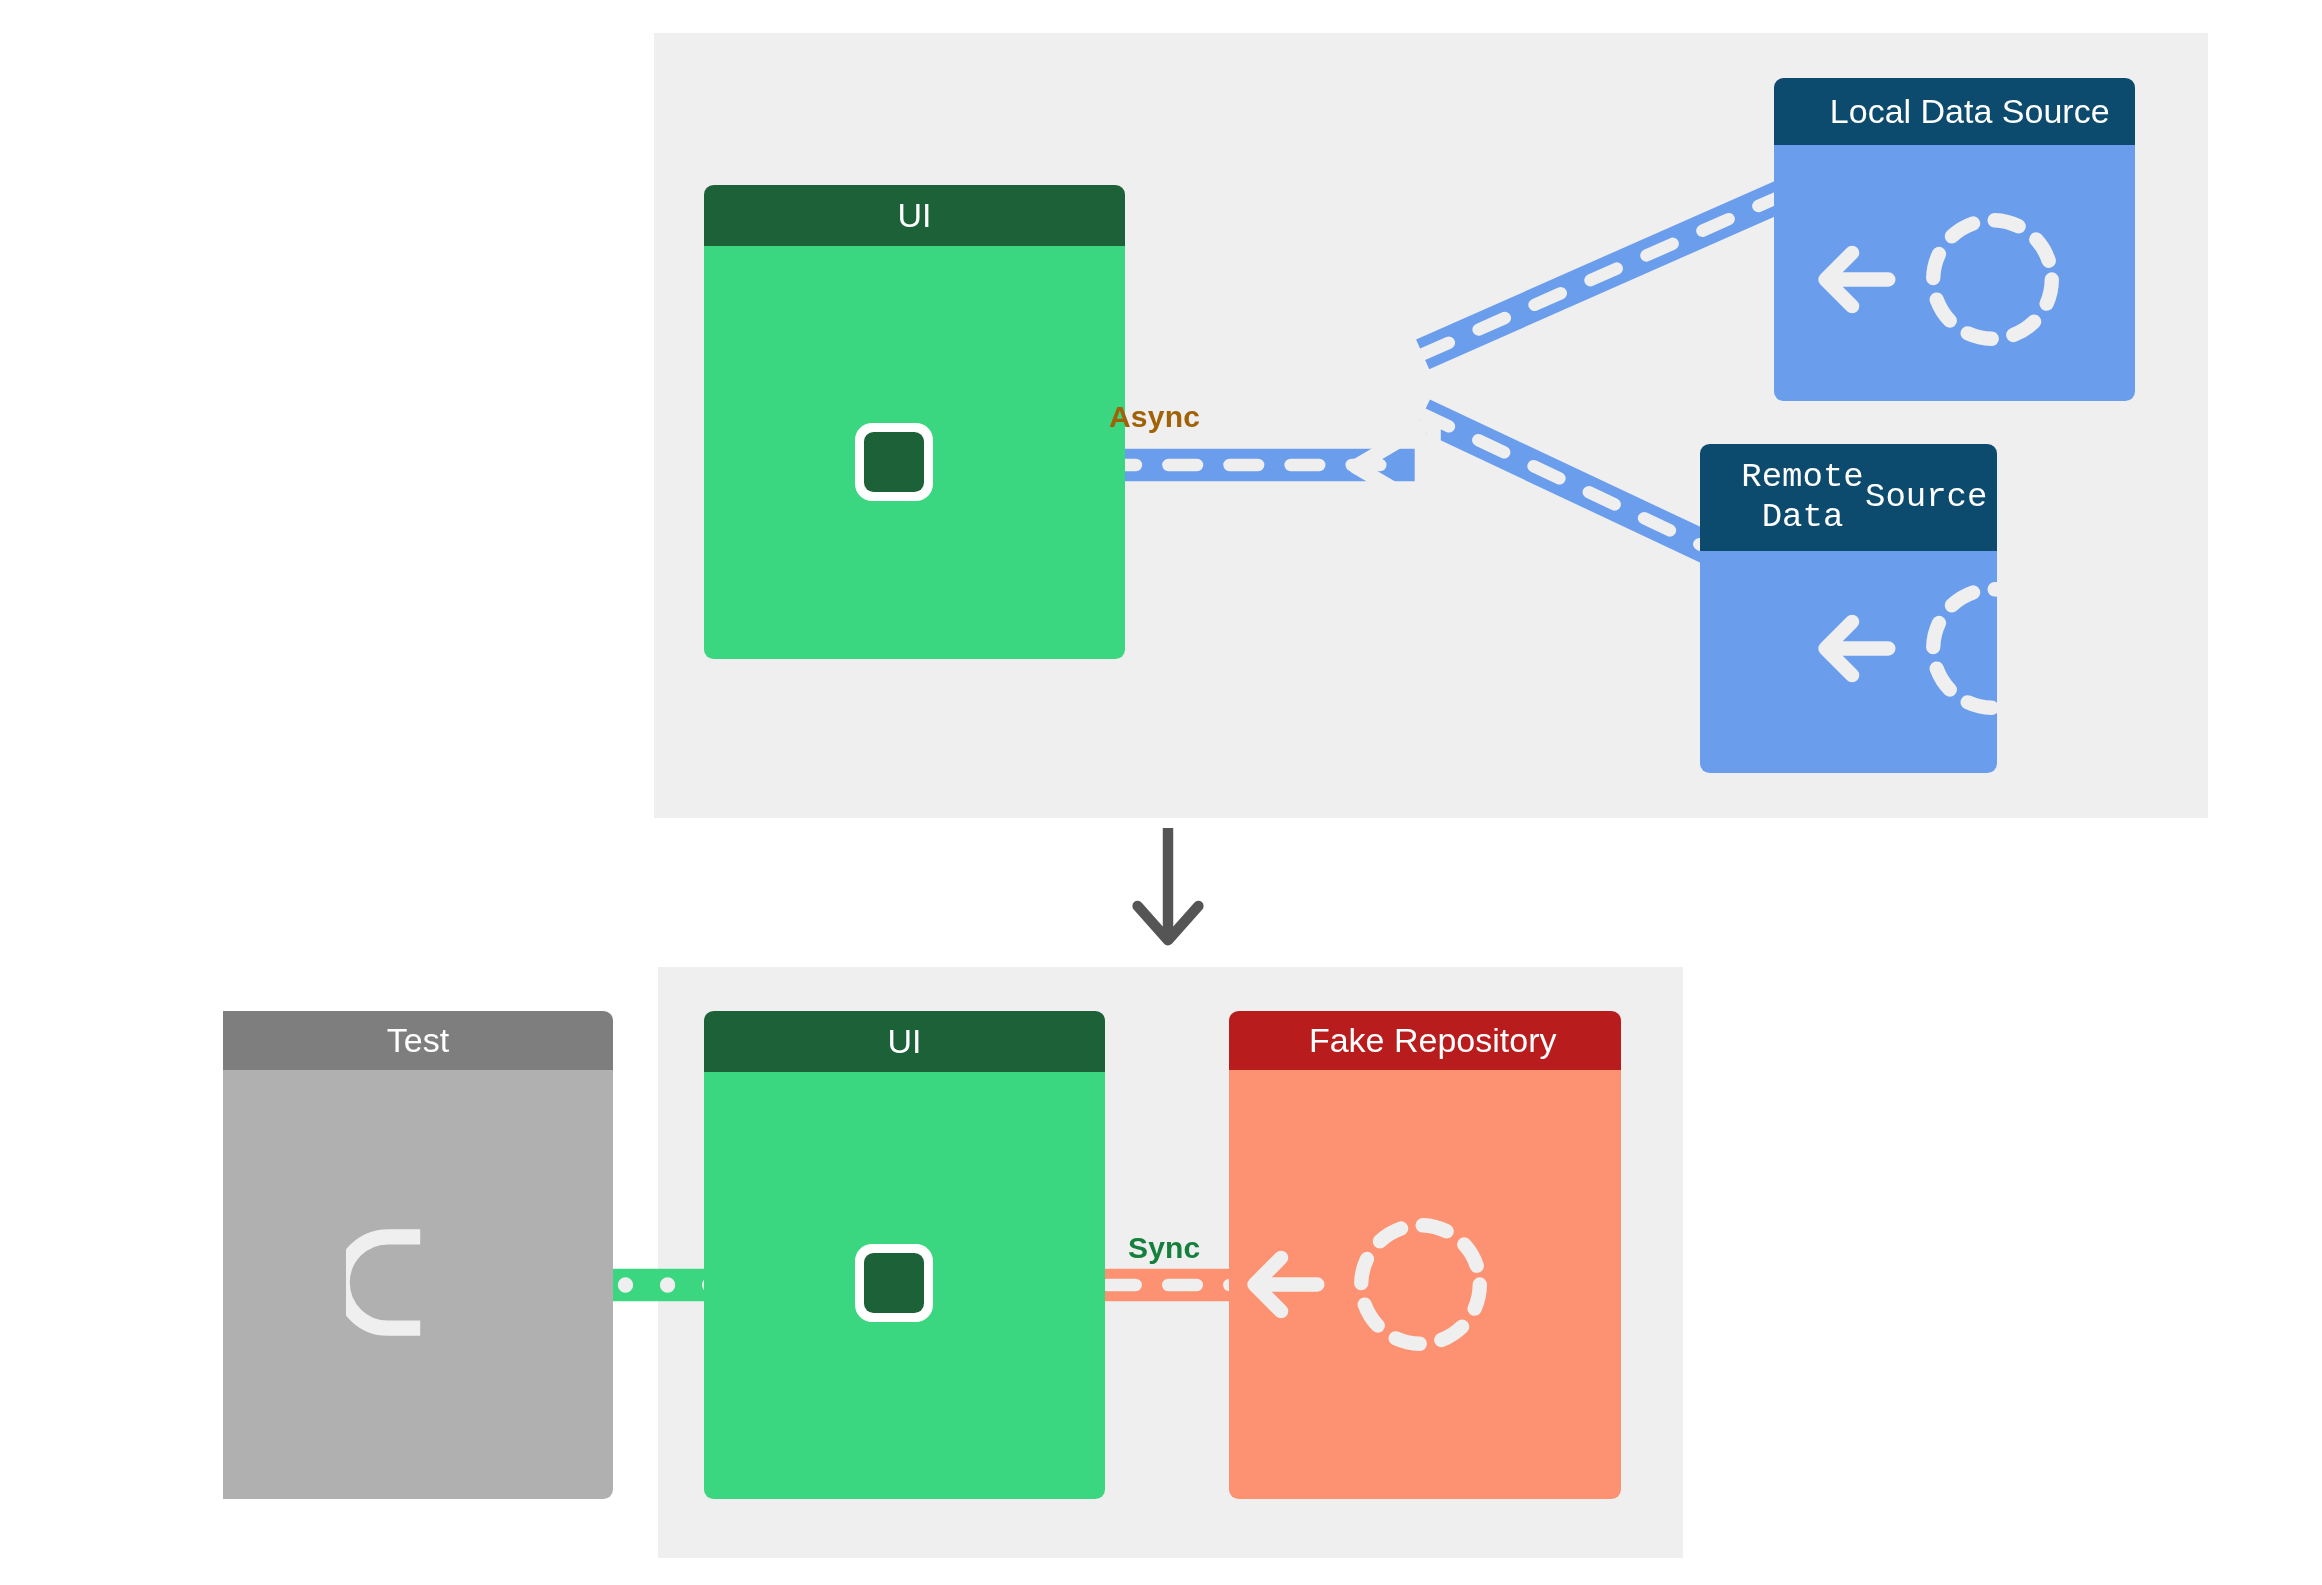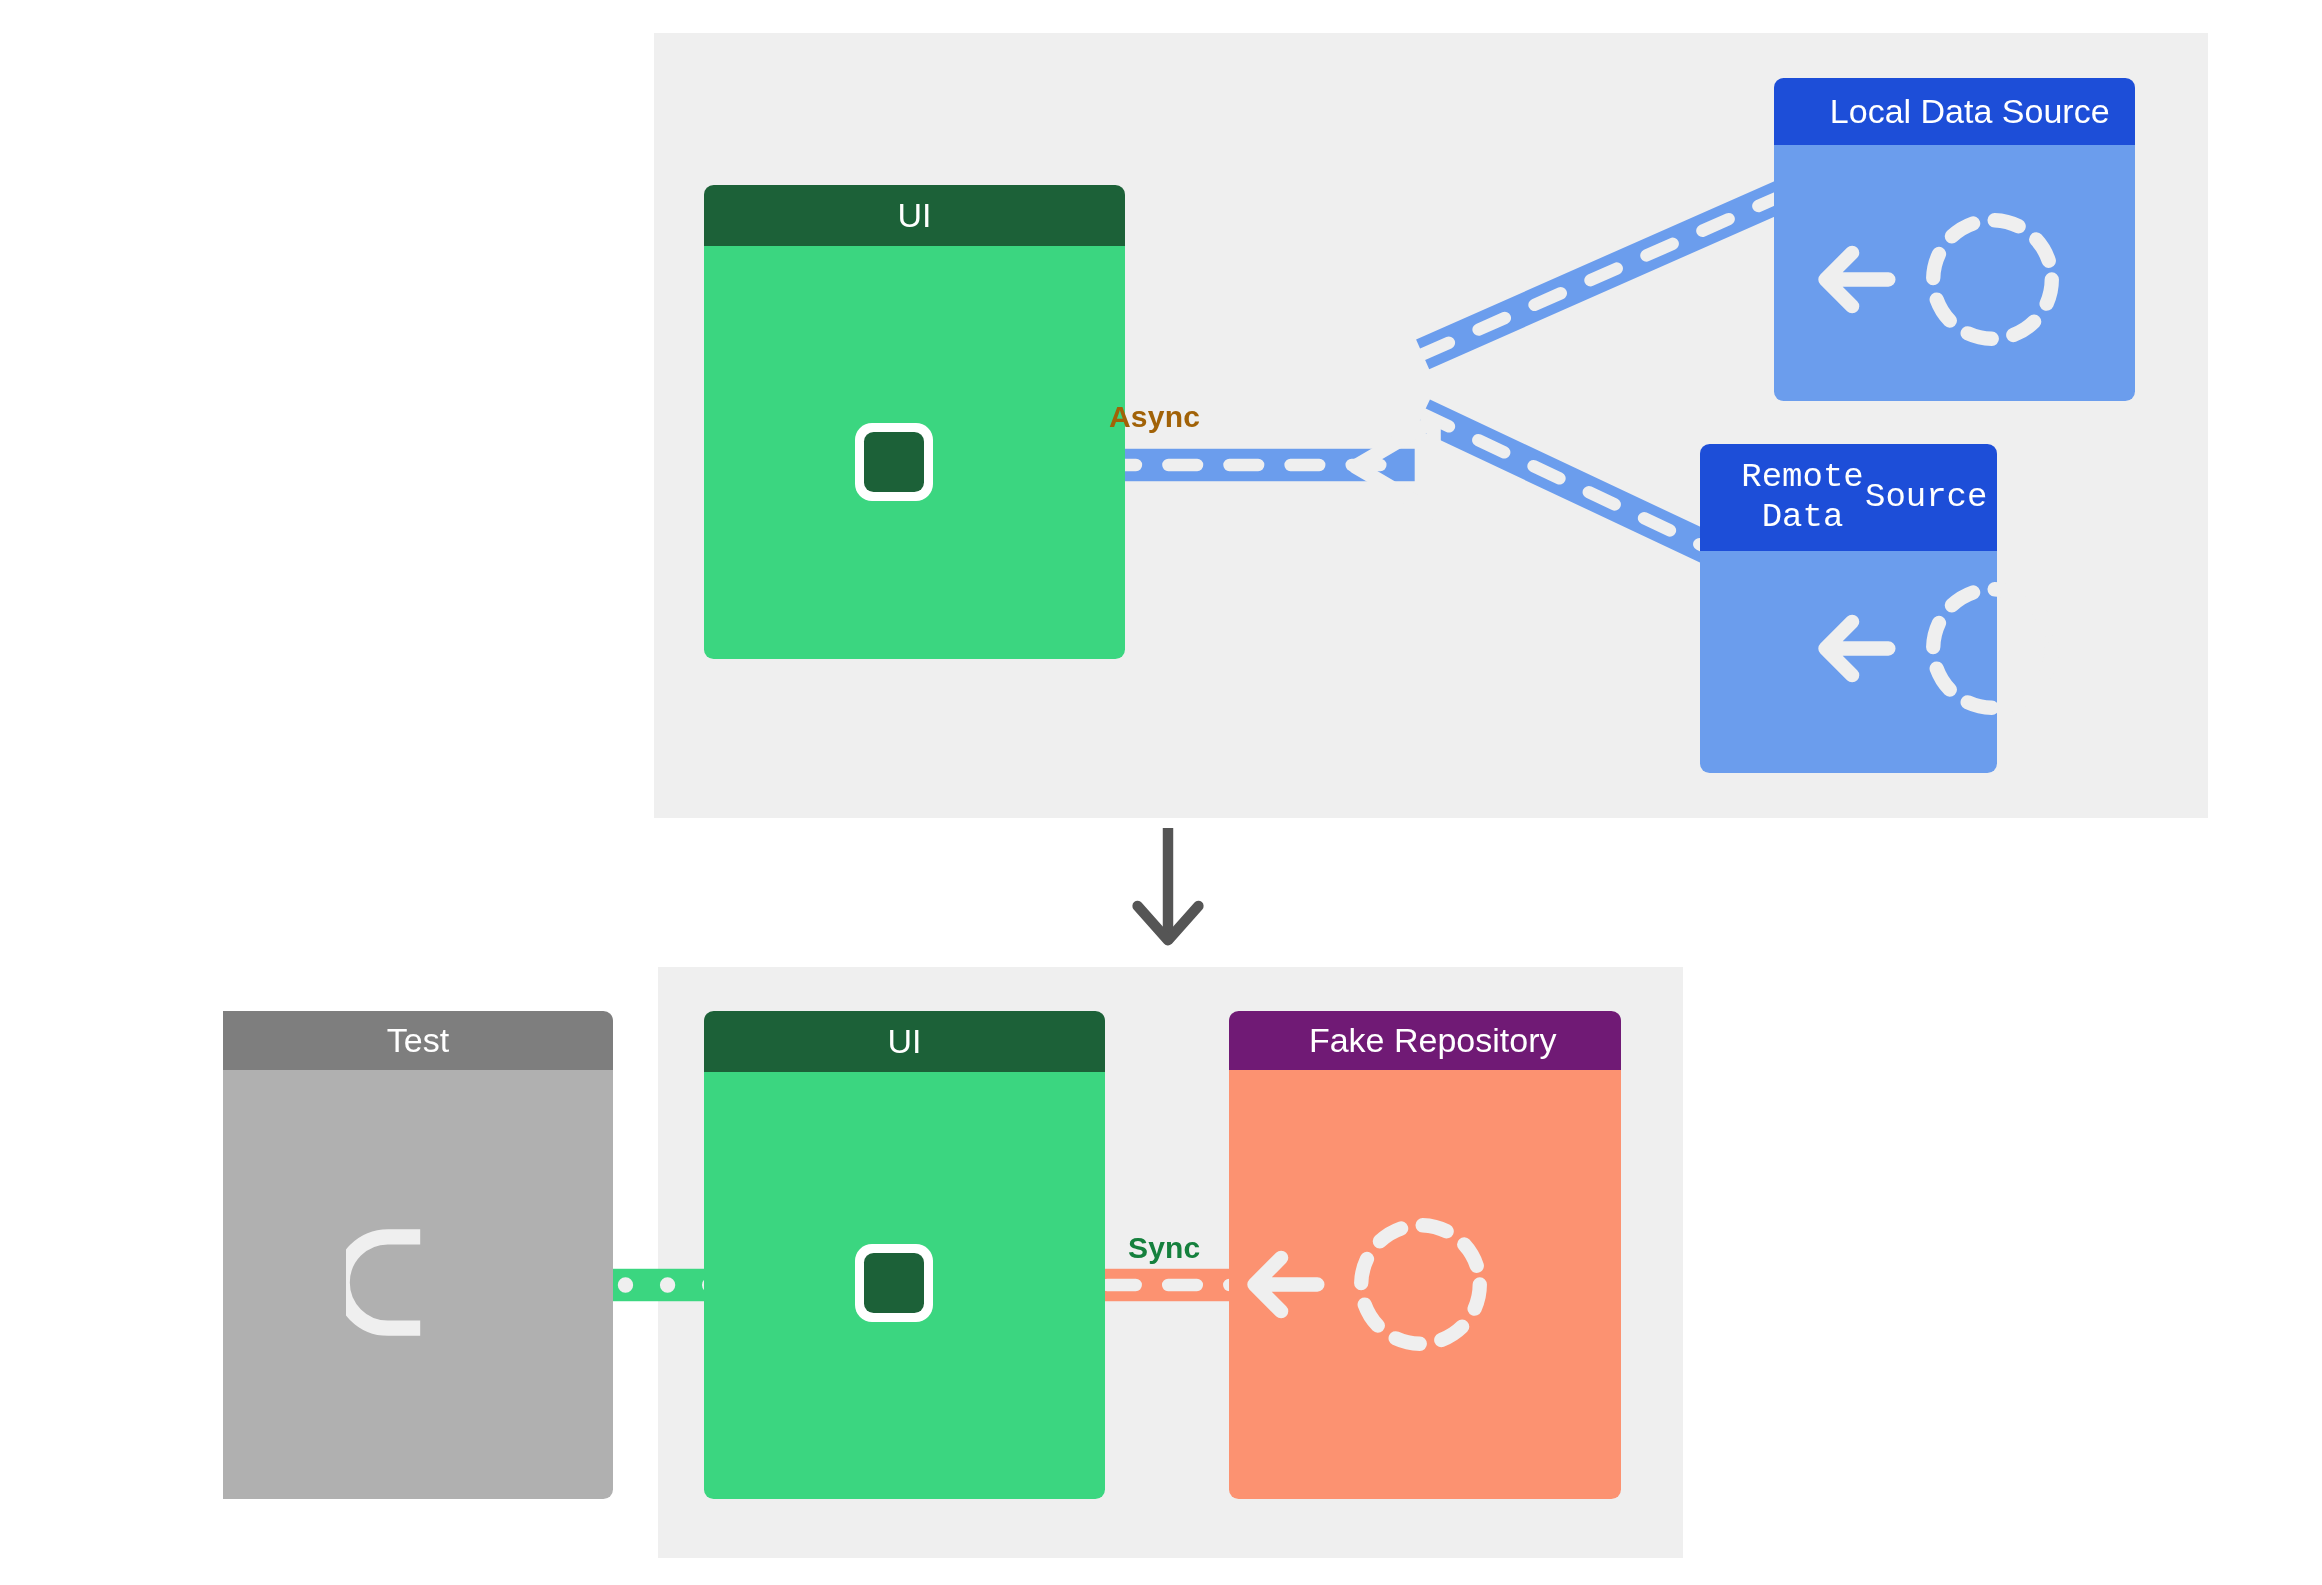--- a/index.html
+++ b/index.html
@@ -15,22 +15,22 @@
 
   
   .card{position:absolute;border-radius:9.6px;overflow:hidden;
         display:flex;flex-direction:column;}
   .card-head{flex:0 0 auto;display:flex;align-items:center;justify-content:center;
              text-align:center;color:#ffffff;font-size:34px;line-height:1.16;
              padding:13.4px 9.6px;box-sizing:border-box;}
   .card-body{flex:1 1 auto;position:relative;}
 
   .g-head{background:#1c6138;} .g-body{background:#3bd680;}
-  .b-head{background:#1d4ed8;padding-left:40px;} .b-body{background:#6b9ded;}
-  .o-head{background:#701a75;padding-left:25px;} .o-body{background:#fc9271;}
+  .b-head{background:#0c4a6e;padding-left:40px;} .b-body{background:#6b9ded;}
+  .o-head{background:#b91c1c;padding-left:25px;} .o-body{background:#fc9271;}
   .k-head{background:#7e7e7e;} .k-body{background:#b0b0b0;}
 
   #card-ui-prod   {left:704px;top:185px;width:421px;height:474px;}
   #card-repo      {left:1229px;top:185px;width:392px;height:474px;}
   #card-local     {left:1774px;top:78px;width:361px;height:323px;}
   #card-remote    {left:1700px;top:444px;width:297px;height:329px;font-family:Liberation Mono, monospace;}
   #card-ui-test   {left:704px;top:1011px;width:401px;height:488px;}
   #card-fake      {left:1229px;top:1011px;width:392px;height:488px;}
   #card-test      {left:195px;top:1011px;width:390px;height:488px;padding-left:28px;}
 

